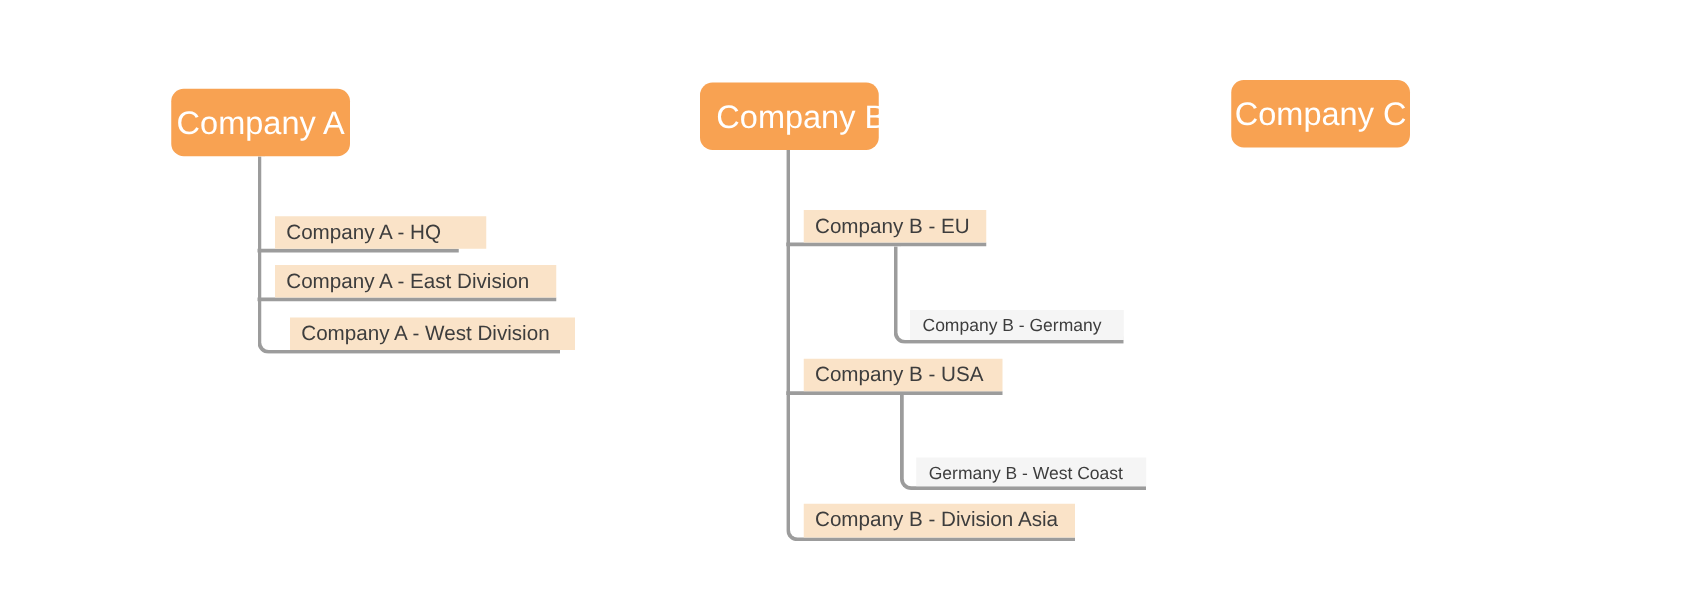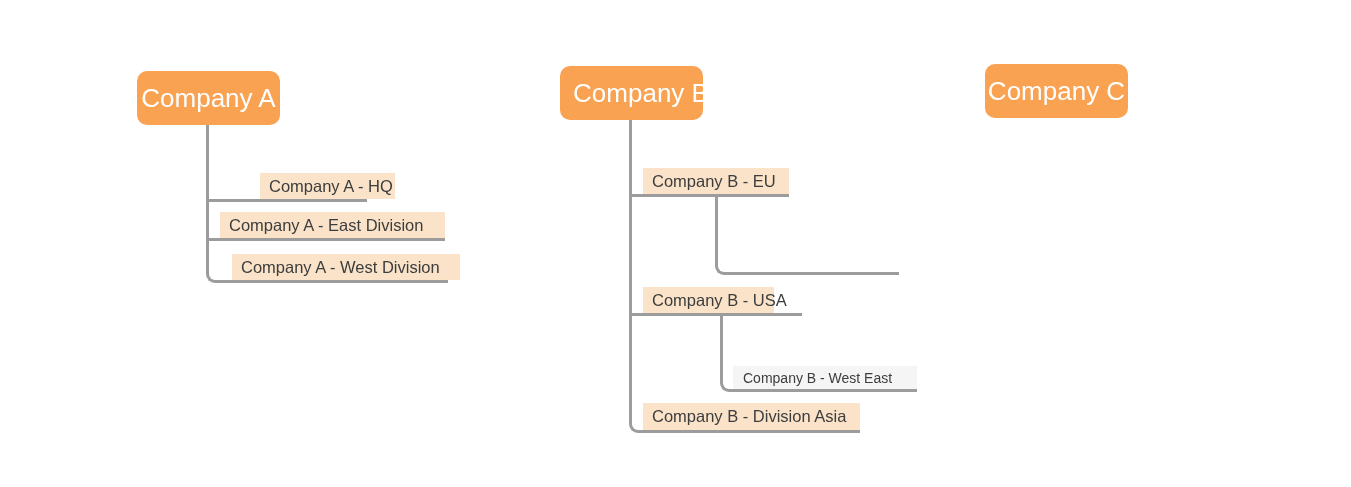--- a/index.html
+++ b/index.html
@@ -65,31 +65,32 @@
 </head>
 <body style="--canvas-bg: #ffffff; --root-fill: #f8a252; --root-text: #ffffff; --child-fill: #fae3c8; --grandchild-fill: #f5f5f5; --node-text: #3d3d3d; --connector: #9c9c9c;">
 
 <div class="canvas">
 
   <div class="conn elbow" style="left:206px; top:125px; width:242px; height:158px;"></div>
   <div class="conn hline" style="left:206px; top:199px; width:161px;"></div>
   <div class="conn hline" style="left:206px; top:238px; width:239px;"></div>
 
   <div class="node root-node" style="left:137px; top:71px; width:143px; height:54px;">Company A</div>
-  <div class="node child-node" style="left:220px; top:173px; width:135px; height:26px;margin-left:40px;">Company A - HQ</div>
+  <div class="node child-node" style="left:220px; top:173px; width:169px; height:26px;">Company A - HQ</div>
   <div class="node child-node" style="left:220px; top:212px; width:225px; height:26px;">Company A - East Division</div>
   <div class="node child-node" style="left:220px; top:254px; width:228px; height:26px;margin-left:12px;">Company A - West Division</div>
 
   <div class="conn elbow" style="left:629px; top:120px; width:231px; height:313px;"></div>
   <div class="conn hline" style="left:629px; top:194px; width:160px;"></div>
   <div class="conn elbow" style="left:715px; top:197px; width:184px; height:78px;"></div>
   <div class="conn hline" style="left:629px; top:313px; width:173px;"></div>
   <div class="conn elbow" style="left:720px; top:316px; width:197px; height:76px;"></div>
 
   <div class="node root-node" style="left:560px; top:66px; width:143px; height:54px;padding-left:19px;">Company B</div>
   <div class="node child-node" style="left:643px; top:168px; width:146px; height:26px;">Company B - EU</div>
-  <div class="node child-node" style="left:643px; top:287px; width:131px; height:26px;">Company B - USA</div>
-  <div class="node grandchild-node" style="left:733px; top:366px; width:184px; height:23px;">Company B - West East</div>
+  <div class="node grandchild-node" style="left:728px; top:248px; width:171px; height:24px;">Company B - Germany</div>
+  <div class="node child-node" style="left:643px; top:287px; width:159px; height:26px;">Company B - USA</div>
+  <div class="node grandchild-node" style="left:733px; top:366px; width:184px; height:23px;">Germany B - West Coast</div>
   <div class="node child-node" style="left:643px; top:403px; width:217px; height:27px;">Company B - Division Asia</div>
 
   <div class="node root-node" style="left:985px; top:64px; width:143px; height:54px;text-align:right;">Company C</div>
 
 </div>
 
 </body></html>

